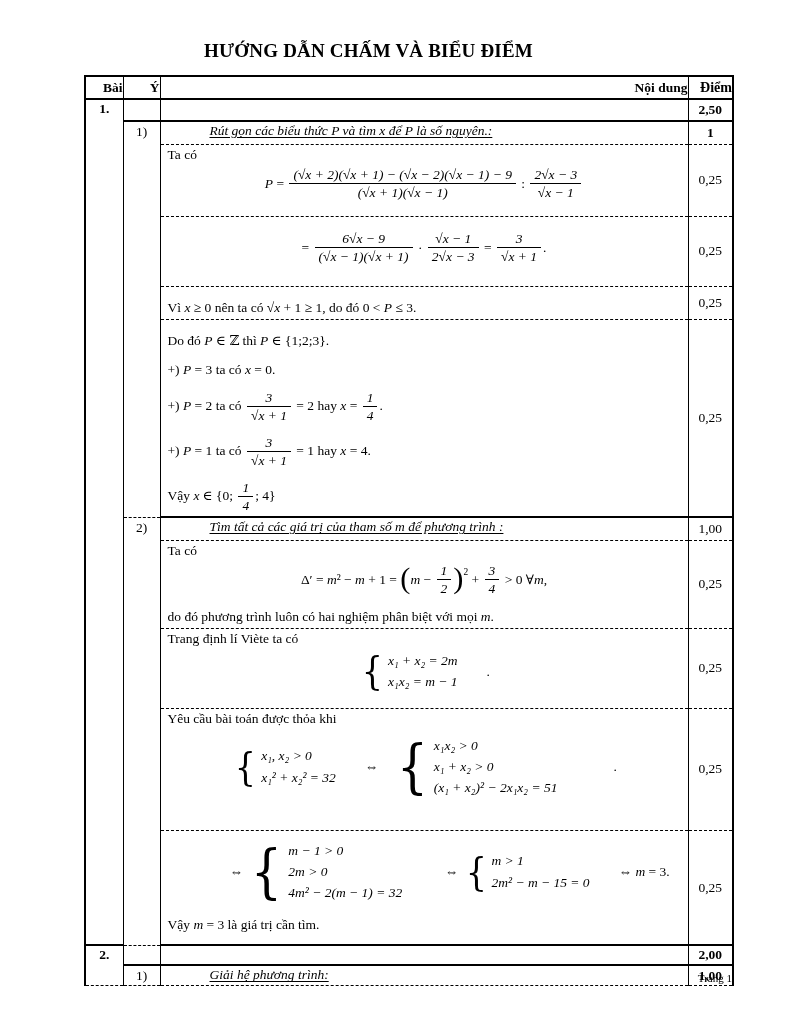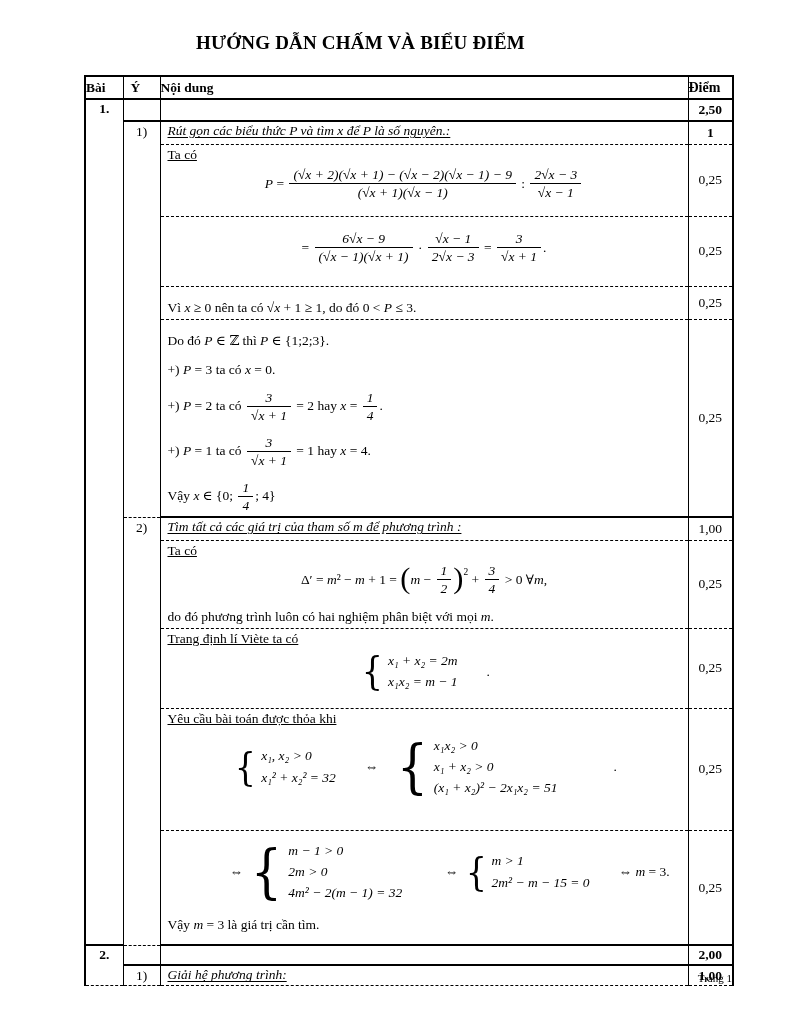--- a/index.html
+++ b/index.html
@@ -5,44 +5,44 @@
   html,body { margin:0; padding:0; }
   body {
     width:792px; height:1024px; position:relative;
     background:#ffffff; color:#000;
     font-family:"Liberation Serif","DejaVu Serif",serif;
     font-size:13.5px;
     overflow:hidden;
   }
   .doc-title {
     position:absolute; top:32px; left:0; width:721px;
-    text-align:center; font-size:19px; font-weight:bold; margin:0;
+    text-align:center; font-size:19px; font-weight:bold; margin:8px;
     letter-spacing:0.2px;
   }
   table.rubric {
     position:absolute; left:84px; top:75px; width:648px;
     border-collapse:collapse; table-layout:fixed;
     border:2px solid #000; border-bottom:none;
     font-size:13.5px;
   }
   td, th { padding:0; overflow:hidden; }
   th, td { border-left:1.5px solid #000; border-right:1.5px solid #000; }
-  tr.hdr th { border-bottom:2px solid #000; font-weight:bold; text-align:left; vertical-align:middle;margin-top:20px; }
+  tr.hdr th { border-bottom:2px solid #000; font-weight:bold; text-align:right; vertical-align:middle;margin-top:20px; }
   th.th-y { text-align:left; padding-left:7px; }
   th.th-diem { font-size:14px; }
   tr.bs > td { border-bottom:2px solid #000; }
   tr.bd > td { border-bottom:1.5px dashed #000; }
   td.c-bai { text-align:center; vertical-align:top; font-weight:bold; padding-top:1px; border-bottom:2px solid #000; }
   td.c-bai.last { border-bottom:1.5px dashed #000; }
   td.c-y  { text-align:center; vertical-align:top; padding-top:2px; border-bottom:2px solid #000; }
   td.c-content { padding:1px 7px 2px 7px; vertical-align:top; text-align:left; }
   td.c-pts { text-align:center; vertical-align:middle; }
   .b { font-weight:bold; }
-  .ptitle { font-style:italic; text-decoration:underline; text-underline-offset:2px; }
-  .lbl { line-height:17px;text-decoration:underline; }
+  .ptitle { font-style:italic; text-decoration:underline; text-underline-offset:2px;margin-left:42px; }
+  .lbl { line-height:17px; }
   .tline { line-height:19px;margin-top:10px; }
   .fline { display:block; text-align:center; margin:3px 0; }
   .fline.ind { padding-left:62px; text-align:left; }
   .fline > span { vertical-align:middle; }
   .m-txt { font-style:normal; }
   .m-var { font-style:italic; }
   .frac { display:inline-block; vertical-align:middle; text-align:center; margin:1px 2px; font-style:italic; line-height:1.12; }
   .frac .num { display:block; padding:0 4px 1px; border-bottom:1.4px solid #000; }
   .frac .den { display:block; padding:1px 4px 0; }
   .cases { display:inline-flex; align-items:center; vertical-align:middle; font-style:italic; margin:2px 2px; }

